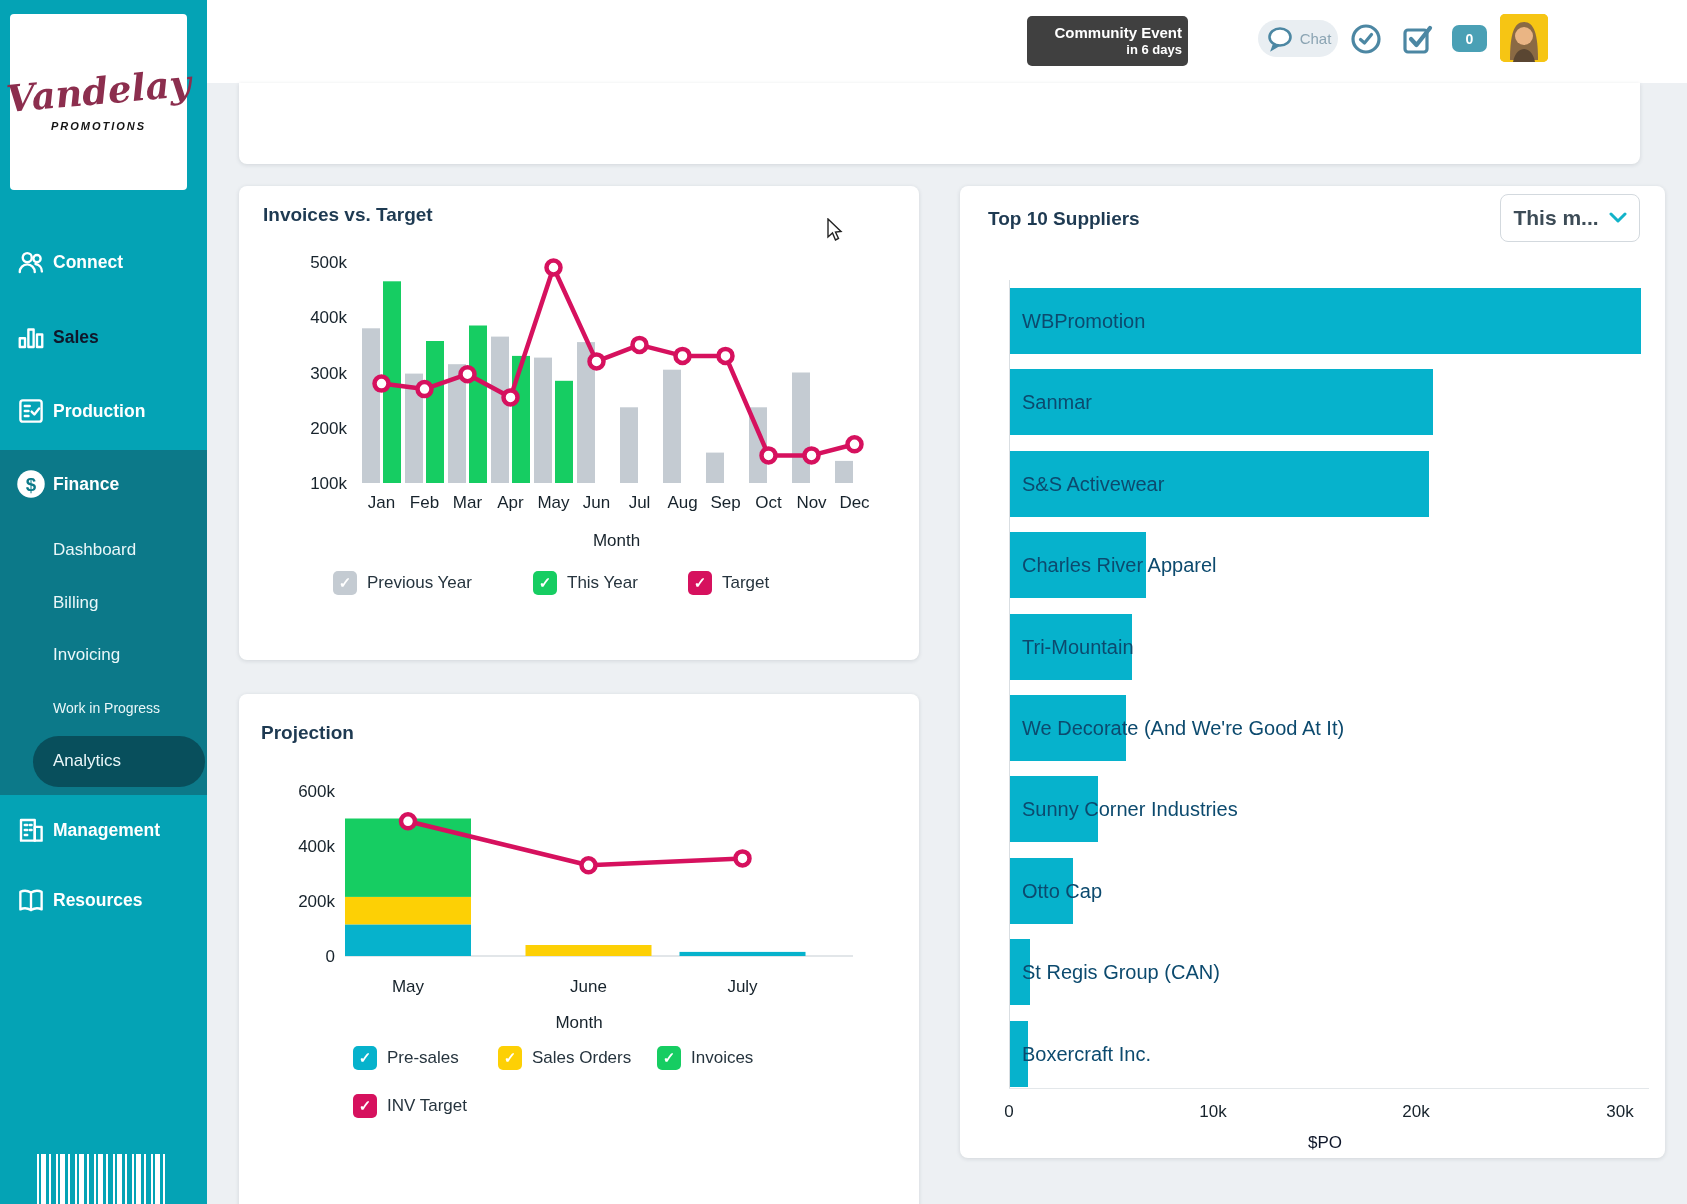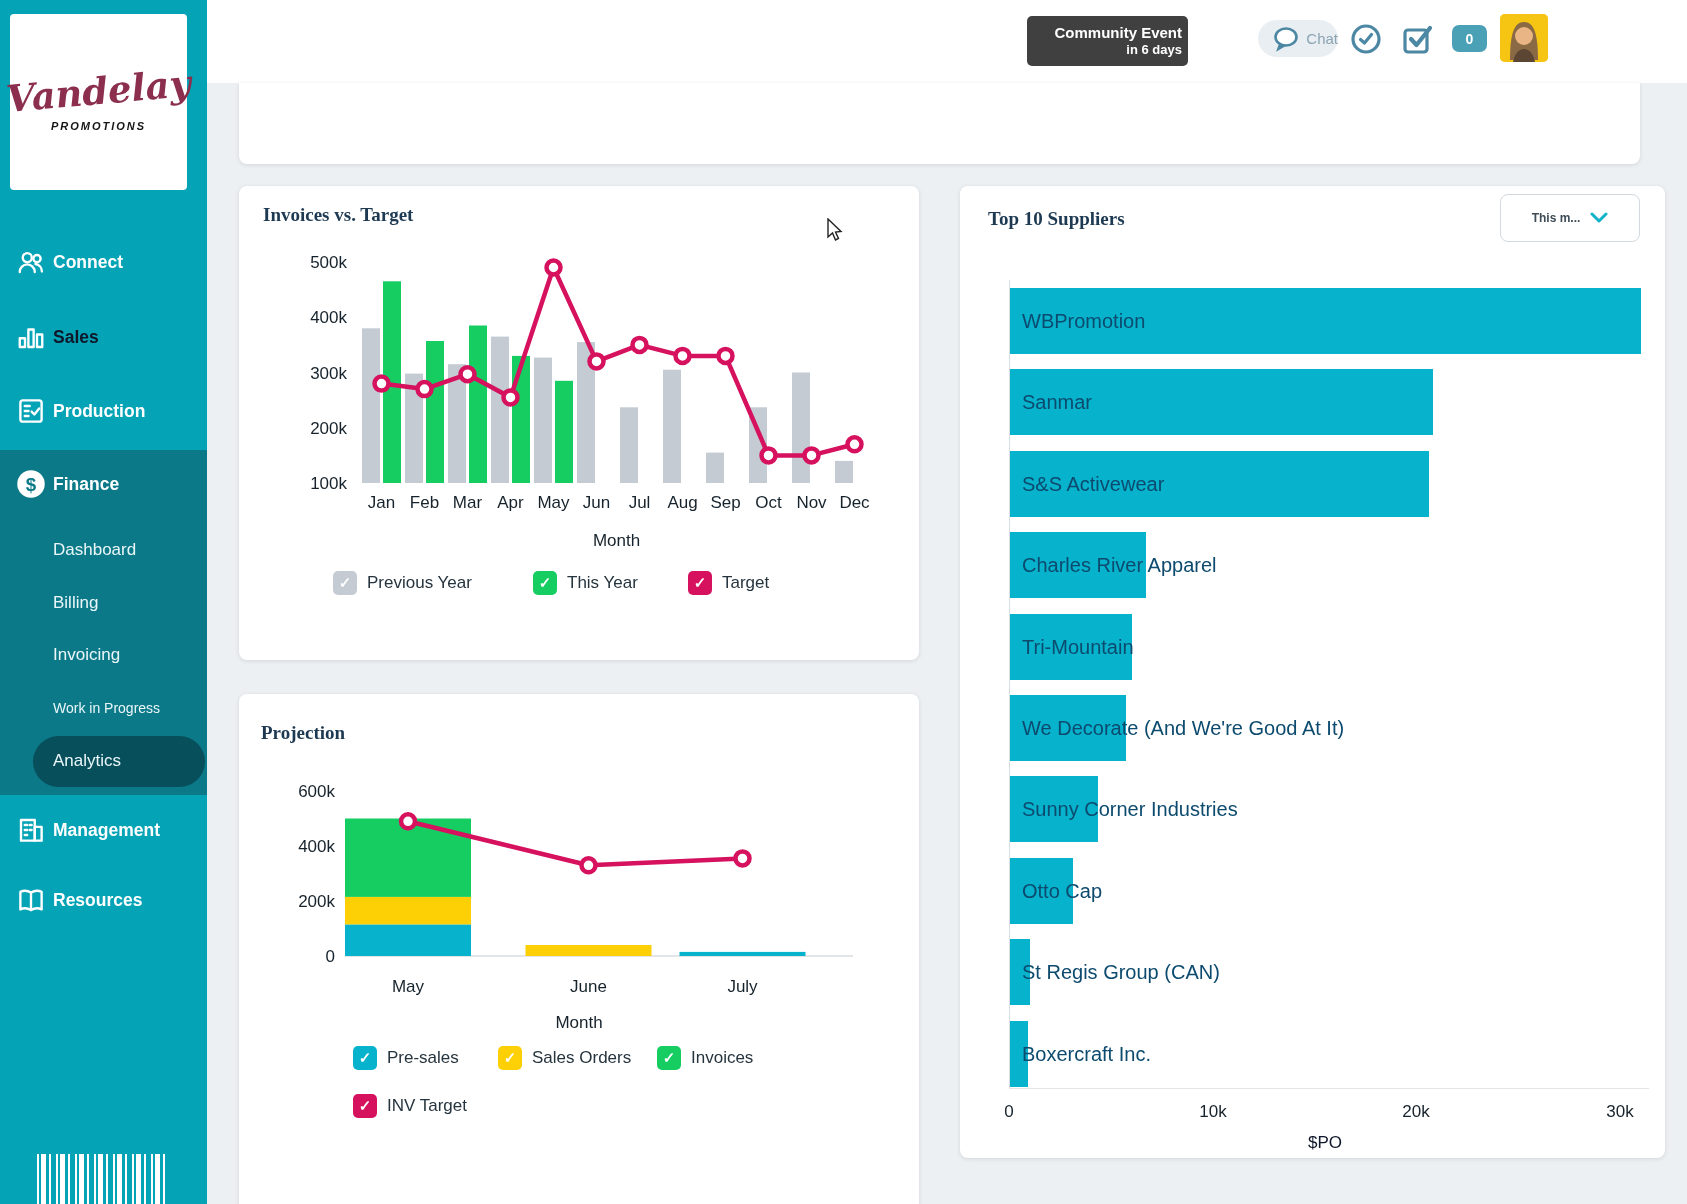--- a/index.html
+++ b/index.html
@@ -21,50 +21,50 @@
   #header{position:absolute;left:207px;top:0;width:1480px;height:83px;background:#fff;}
   #search-box{position:absolute;left:21px;top:18px;width:782px;height:46px;border:1px solid #cdd3d9;border-radius:6px;
     background:#fff;display:flex;align-items:center;}
   #search-box input{border:none;outline:none;flex:1;font-size:17px;color:#444;margin-left:8px;}
   #search-box input::placeholder{color:#9aa5ad;}
   #community-btn{position:absolute;left:820px;top:16px;width:161px;height:50px;background:#404040;border:none;border-radius:5px;
     color:#fff;cursor:pointer;display:flex;flex-direction:column;align-items:flex-end;justify-content:center;line-height:1.25;}
   #community-btn .l1{font-size:15px;font-weight:bold;}
   #community-btn .l2{font-size:13px;font-weight:bold;}
   #chat-pill{position:absolute;left:1051px;top:20px;width:80px;height:37px;background:#e9eef2;border-radius:19px;
-    display:flex;align-items:center;justify-content:flex-end;gap:5px;cursor:pointer;}
+    display:flex;align-items:center;justify-content:center;gap:5px;cursor:pointer;}
   #chat-pill span{font-size:15px;color:#8ba4b3;}
   .hicon{position:absolute;top:22px;width:34px;height:34px;cursor:pointer;}
   #badge-count{position:absolute;left:1245px;top:25px;width:35px;height:27px;background:#4aa0b5;border-radius:7px;
     color:#fff;font-size:14px;font-weight:bold;display:flex;align-items:center;justify-content:center;cursor:pointer;}
   #avatar{position:absolute;left:1293px;top:14px;width:48px;height:48px;border-radius:5px;overflow:hidden;background:#f6c514;cursor:pointer;}
 
   
   .card{position:absolute;background:#fff;border-radius:8px;box-shadow:0 1px 4px rgba(40,60,70,.14);}
   #card-top-partial{left:239px;top:83px;width:1401px;height:81px;border-radius:0 0 8px 8px;}
   #card-invoices{left:239px;top:186px;width:680px;height:474px;}
   #card-projection{left:239px;top:694px;width:680px;height:540px;}
   #card-suppliers{left:960px;top:186px;width:705px;height:972px;}
-  .card-title{position:absolute;font-size:19px;font-weight:bold;color:#1e3a52;font-family:Liberation Serif, serif;}
+  .card-title{position:absolute;font-size:19px;font-weight:bold;color:#1e3a52;}
 
   svg text.tick{font-family:"Liberation Sans",sans-serif;font-size:17px;fill:#17232c;}
   svg text.axis-title{font-family:"Liberation Sans",sans-serif;font-size:17px;fill:#17232c;}
 
   .legend-item{position:absolute;display:flex;align-items:center;cursor:pointer;}
   .legend-chk{width:24px;height:24px;border-radius:5px;display:flex;align-items:center;justify-content:center;
     color:#fff;font-size:15px;font-weight:bold;}
   .legend-label{margin-left:10px;font-size:17px;color:#26343e;}
 
   
   .sup-bar{position:absolute;height:66px;}
   .sup-label{position:absolute;font-size:20px;color:#0c4a6e;white-space:nowrap;transform:translateY(-50%);}
   .sup-tick{position:absolute;font-size:17px;color:#17232c;transform:translateX(-50%);}
   #sup-dropdown{position:absolute;right:25px;top:8px;width:140px;height:48px;border:1.5px solid #d3d9de;border-radius:8px;
     background:#fff;display:flex;align-items:center;justify-content:center;gap:10px;cursor:pointer;}
-  #sup-dropdown .lab{font-size:12px;font-weight:bold;color:#3d4c57;}
+  #sup-dropdown .lab{font-size:21px;font-weight:bold;color:#3d4c57;}
 
   #cursor{position:absolute;left:826px;top:218px;pointer-events:none;z-index:50;}
 </style>
 </head>
 <body>
 
 <div id="page">
 
   <aside id="sidebar">
     <div id="logo-card">

